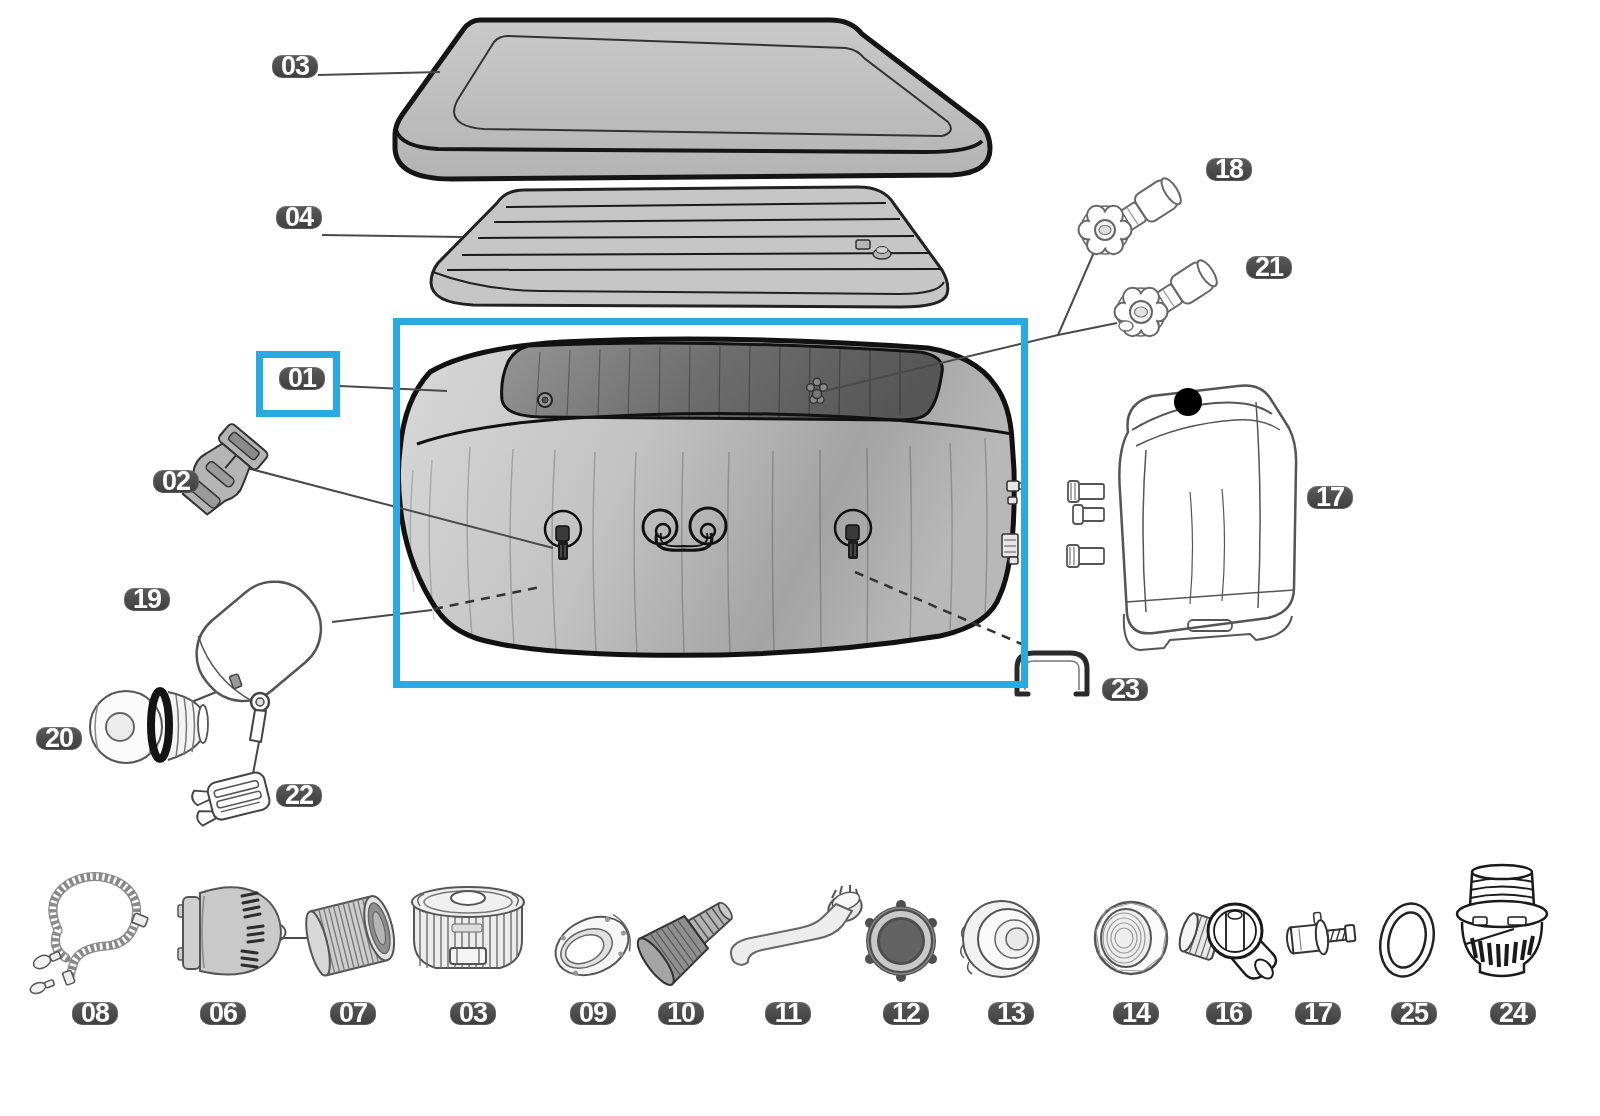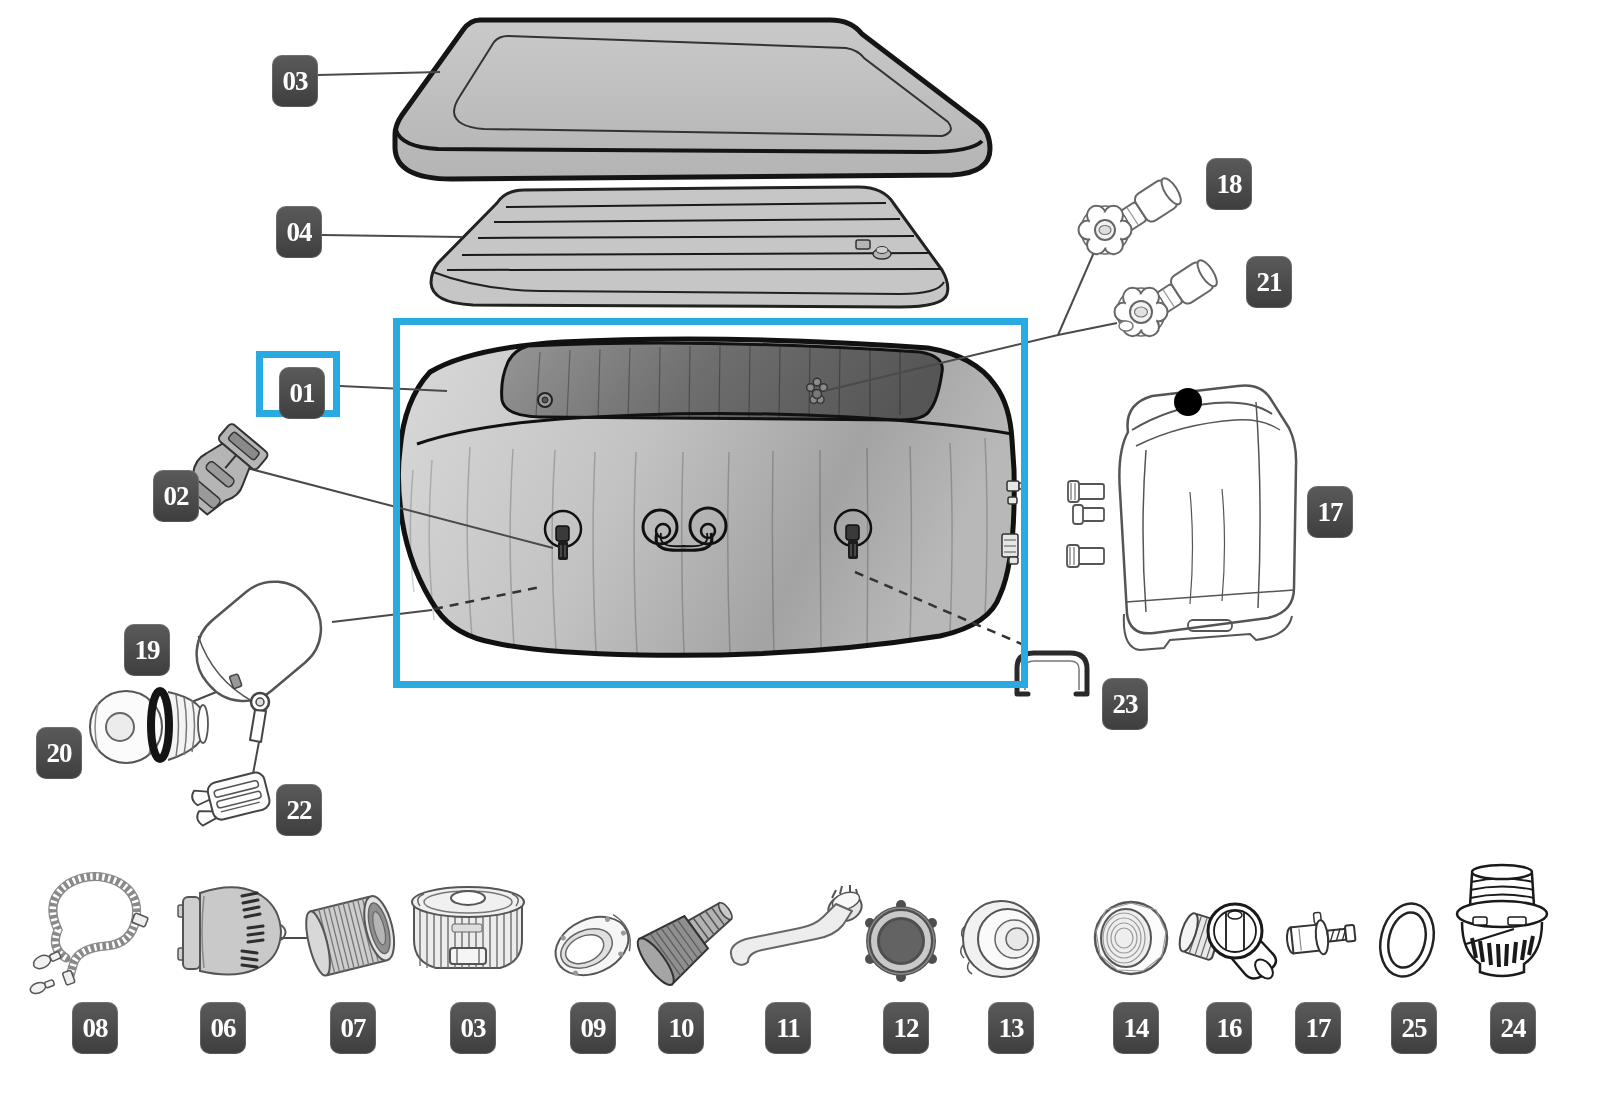--- a/index.html
+++ b/index.html
@@ -7,26 +7,26 @@
     --badge-bg:#4b4b4b;
     --badge-fg:#ffffff;
   }
   html,body{margin:0;padding:0;background:#ffffff;}
   .stage{
     position:relative;width:1600px;height:1116px;background:#ffffff;overflow:hidden;
     font-family:"Liberation Sans", sans-serif;
   }
   .art{position:absolute;left:0;top:0;width:1600px;height:1116px;}
   .badge{
-    position:absolute;width:46px;height:52px;border-radius:10px;
+    position:absolute;width:46px;height:23px;border-radius:10px;
     background:linear-gradient(#5a5a5a,var(--badge-bg) 55%,#3e3e3e);
     color:var(--badge-fg);display:flex;align-items:center;justify-content:center;
     font-size:27px;font-weight:700;letter-spacing:-1px;
     box-shadow:inset 0 0 0 1px rgba(255,255,255,.14);
-    cursor:pointer;user-select:none;z-index:4;font-family:Liberation Serif, serif;
+    cursor:pointer;user-select:none;z-index:4;
   }
   .focus-rect{
     position:absolute;left:393px;top:318px;width:635px;height:370px;
     border:7px solid var(--accent);box-sizing:border-box;z-index:2;
   }
   .sel-box{
     position:absolute;left:256px;top:351px;width:84px;height:66px;
     border:7px solid var(--accent);box-sizing:border-box;background:#fff;z-index:3;
   }
 </style>
@@ -421,21 +421,21 @@
 <div class="badge" style="left:570px;top:1002px">09</div>
 <div class="badge" style="left:658px;top:1002px">10</div>
 <div class="badge" style="left:765px;top:1002px">11</div>
 <div class="badge" style="left:883px;top:1002px">12</div>
 <div class="badge" style="left:988px;top:1002px">13</div>
 <div class="badge" style="left:1307px;top:486px">17</div>
 <div class="badge" style="left:1113px;top:1002px">14</div>
 <div class="badge" style="left:1206px;top:1002px">16</div>
 <div class="badge" style="left:1295px;top:1002px">17</div>
 <div class="badge" style="left:1206px;top:158px">18</div>
-<div class="badge" style="left:124px;top:624px">19</div>
+<div class="badge" style="left:124px;top:588px">19</div>
 <div class="badge" style="left:36px;top:727px">20</div>
 <div class="badge" style="left:1246px;top:256px">21</div>
 <div class="badge" style="left:276px;top:784px">22</div>
 <div class="badge" style="left:1102px;top:678px">23</div>
 <div class="badge" style="left:1490px;top:1002px">24</div>
 <div class="badge" style="left:1391px;top:1002px">25</div>
 
 </div>
 
 </body></html>

